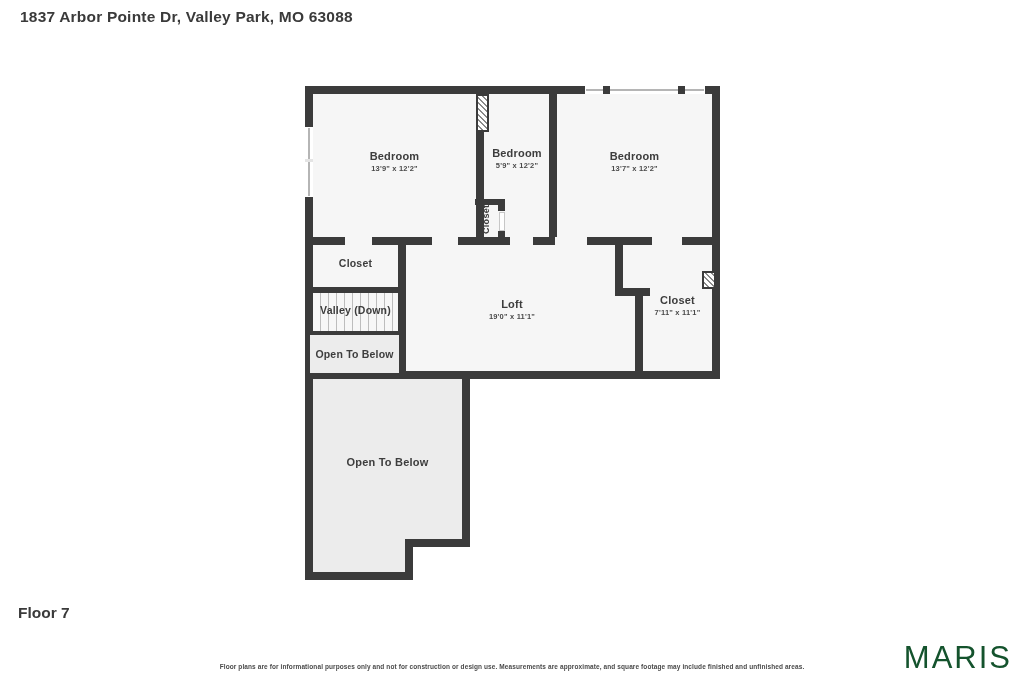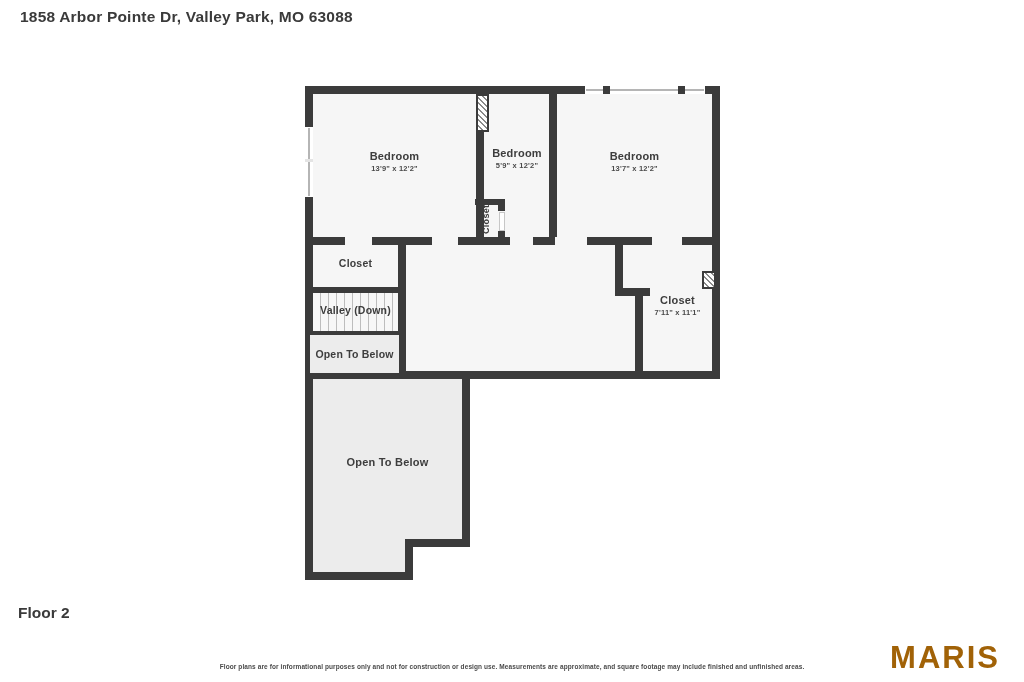--- a/index.html
+++ b/index.html
@@ -11,21 +11,21 @@
   .title{
     left:20px;top:8px;font-size:15.5px;font-weight:bold;color:#3a3a3a;letter-spacing:.2px;
   }
   .floor-label{
     left:18px;top:604px;font-size:15.5px;font-weight:bold;color:#3a3a3a;
   }
   .disclaimer{
     left:0;top:663px;width:100%;text-align:center;font-size:6.5px;font-weight:bold;color:#4a4a4a;letter-spacing:.1px;
   }
   .logo{
-    right:24px;top:640px;font-size:31px;color:#a16207;letter-spacing:2px;font-weight:700;
+    right:12px;top:640px;font-size:31px;color:#14532d;letter-spacing:2px;font-weight:400;
   }
   
   .fill{background:#f6f6f6;}
   .openfill{background:#ececec;}
   .wall{background:#3b3b3b;}
   .gap{background:#f6f6f6;}
   .otb-box{
     background:#ececec;border:4px solid #3b3b3b;box-sizing:border-box;
   }
   .stairs{
@@ -52,21 +52,21 @@
   .room-label .nm.sm{font-size:10.5px;}
   .vlabel{
     display:flex;align-items:center;justify-content:center;
     writing-mode:vertical-rl;transform:rotate(180deg);
     font-size:9px;font-weight:bold;color:#3d3d3d;letter-spacing:.3px;
   }
 </style>
 </head>
 <body>
 
-<div class="abs title">1858 Arbor Pointe Dr, Valley Park, MO 63088</div>
+<div class="abs title">1837 Arbor Pointe Dr, Valley Park, MO 63088</div>
 
 <div class="abs" style="left:0;top:0;width:1024px;height:682px;">
 
   <div class="abs fill" style="left:309px;top:90px;width:407px;height:285px;"></div>
   <div class="abs openfill" style="left:313px;top:379px;width:149px;height:163px;"></div>
   <div class="abs openfill" style="left:313px;top:542px;width:92px;height:30px;"></div>
 
   <div class="abs stairs" style="left:313px;top:293px;width:85px;height:38px;"></div>
 
   <div class="abs wall" style="left:305px;top:86px;width:415px;height:8px;"></div>
@@ -128,24 +128,28 @@
   <div class="abs vlabel" style="left:478px;top:199px;width:15px;height:40px;">Closet</div>
   <div class="abs room-label" style="left:313px;top:257px;width:85px;">
     <span class="nm sm">Closet</span>
   </div>
   <div class="abs room-label" style="left:309px;top:304px;width:93px;">
     <span class="nm sm">Valley (Down)</span>
   </div>
   <div class="abs room-label" style="left:308px;top:348px;width:93px;">
     <span class="nm sm">Open To Below</span>
   </div>
+  <div class="abs room-label" style="left:406px;top:298px;width:212px;">
+    <span class="nm">Loft</span>
+    <span class="dm">19'0" x 11'1"</span>
+  </div>
   <div class="abs room-label" style="left:640px;top:294px;width:75px;">
     <span class="nm">Closet</span>
     <span class="dm">7'11" x 11'1"</span>
   </div>
   <div class="abs room-label" style="left:313px;top:456px;width:149px;">
     <span class="nm">Open To Below</span>
   </div>
 </div>
 
-<div class="abs floor-label">Floor 2</div>
+<div class="abs floor-label">Floor 7</div>
 <div class="abs disclaimer">Floor plans are for informational purposes only and not for construction or design use. Measurements are approximate, and square footage may include finished and unfinished areas.</div>
 <div class="abs logo">MARIS</div>
 
 </body></html>

